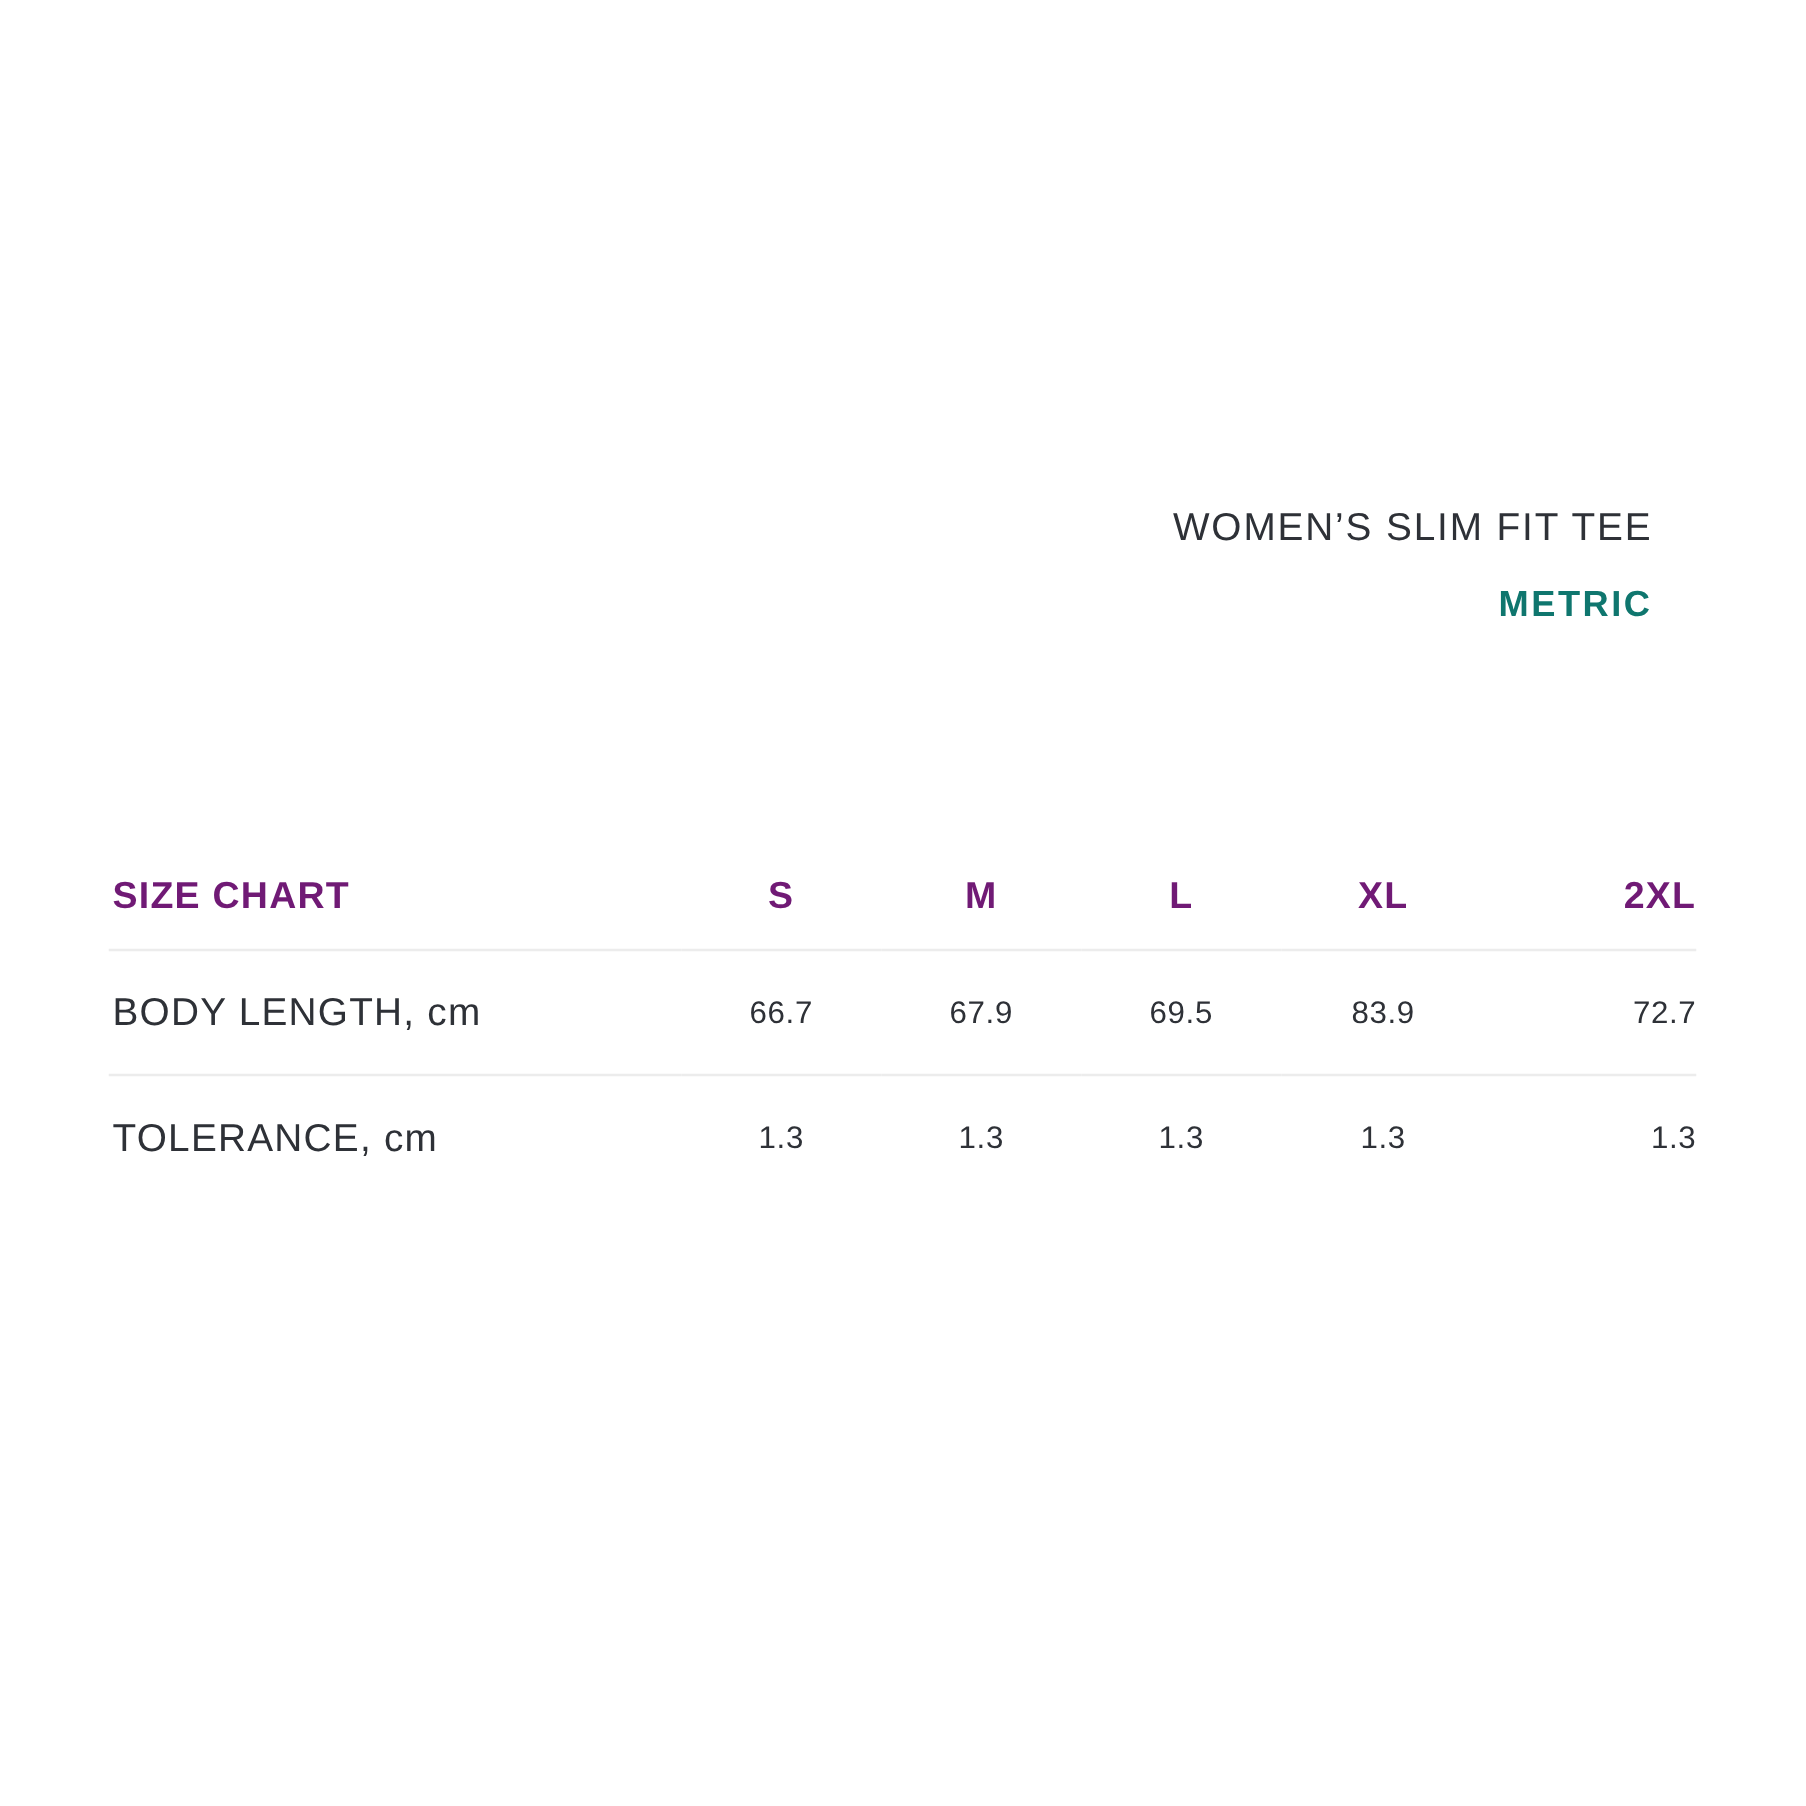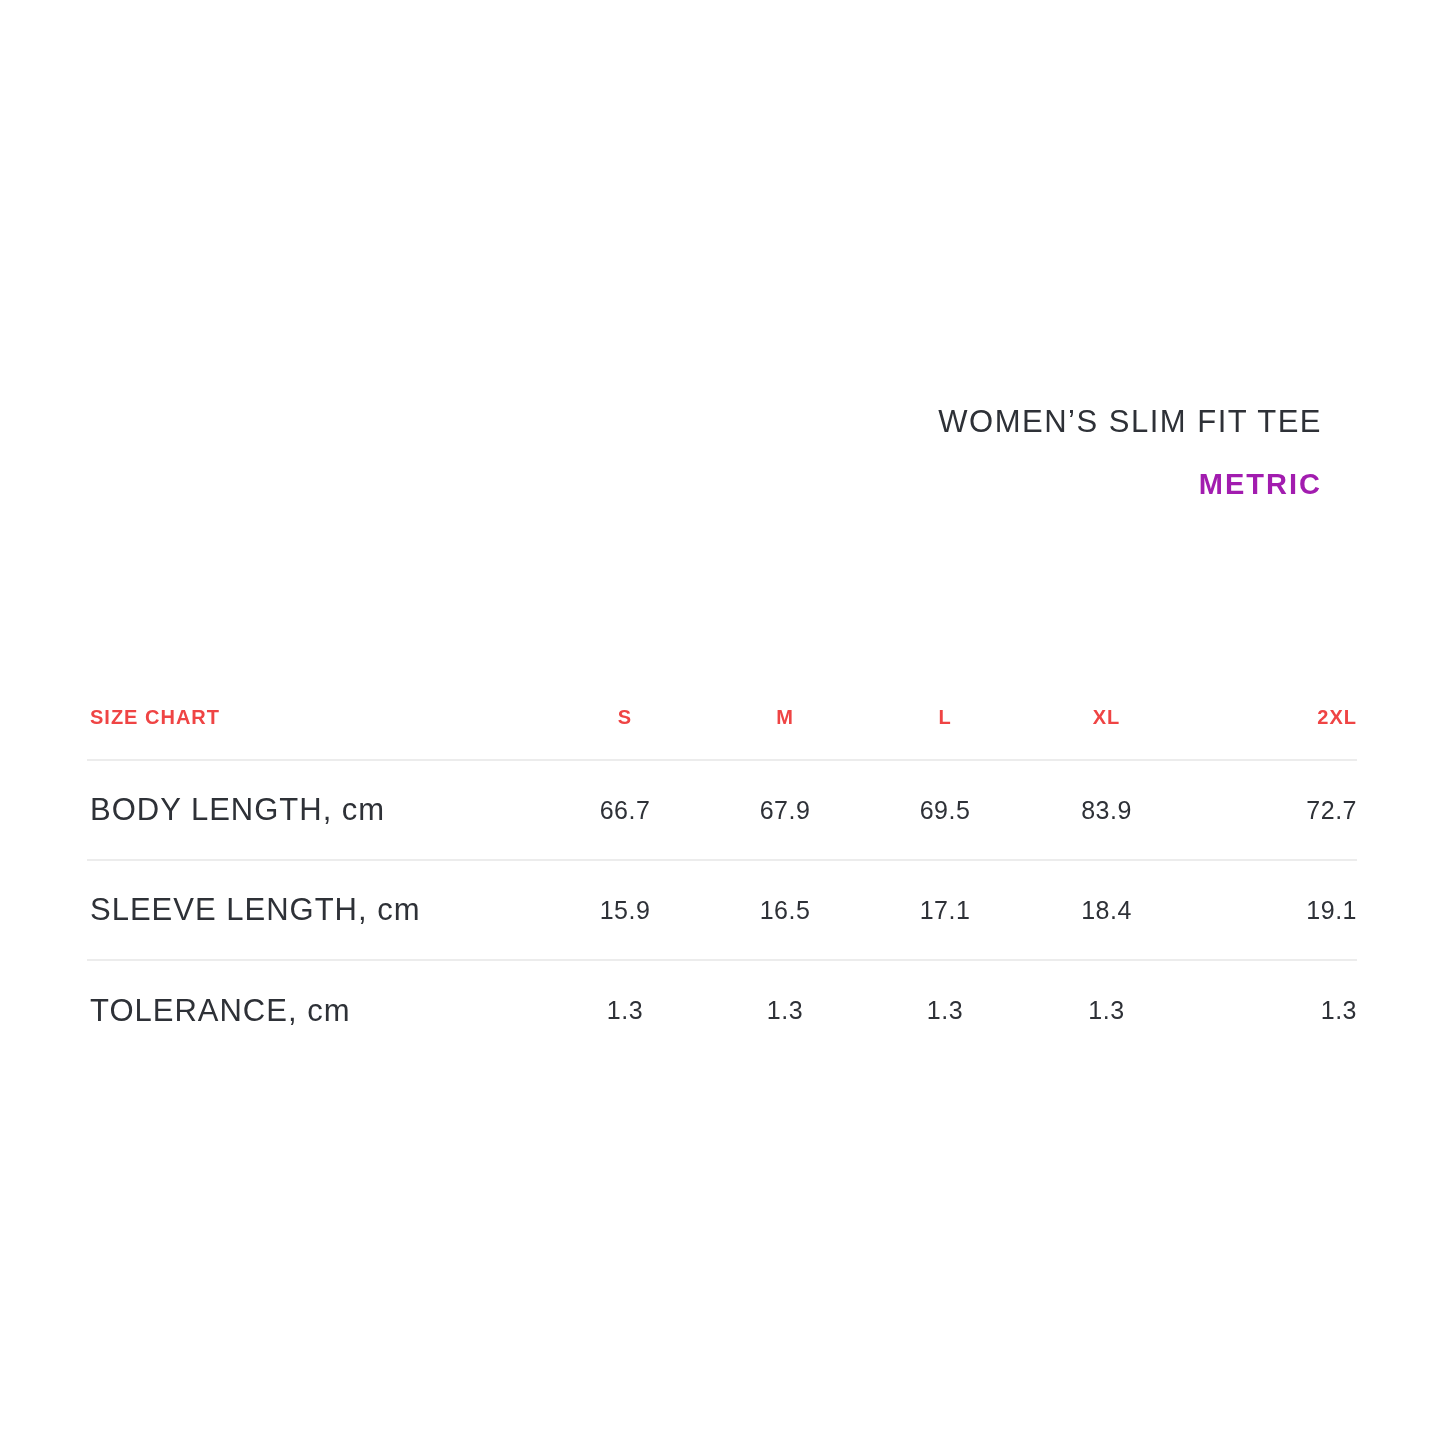--- a/index.html
+++ b/index.html
@@ -30,21 +30,21 @@
     font-weight: 400;
     letter-spacing: 1.5px;
     color: #2e3137;
     white-space: nowrap;
   }
   .unit-toggle {
     margin-top: 28px;
     font-size: 29px;
     font-weight: 700;
     letter-spacing: 2px;
-    color: #a21caf;
+    color: #0f766e;
     white-space: nowrap;
     cursor: pointer;
     display: inline-block;
   }
 
   
   .table-wrap {
     position: absolute;
     top: 675px;
     left: 87px;
@@ -72,21 +72,21 @@
   tbody tr { height: 100px; }
 
   thead tr, tbody tr.divided {
     border-bottom: 2px solid #ececec;
   }
 
   th.label-col, td.label-col {
     text-align: left;
     padding-left: 3px;
   }
-  th { font-size: 20px; font-weight: 700; letter-spacing: 1px; color: #ef4444; }
+  th { font-size: 30px; font-weight: 700; letter-spacing: 1px; color: #701a75; }
   td { font-size: 25px; letter-spacing: 0.5px; color: #2e3137; }
 
   th.num-col, td.num-col { text-align: center; }
   th.last-col, td.last-col { text-align: right; padding-left: 42px; }
 
   td.label-col { font-size: 31px; letter-spacing: 1px; }
 </style>
 </head>
 <body>
 
@@ -119,28 +119,20 @@
       </thead>
       <tbody>
         <tr class="divided">
           <td class="label-col">BODY LENGTH, cm</td>
           <td class="num-col">66.7</td>
           <td class="num-col">67.9</td>
           <td class="num-col">69.5</td>
           <td class="num-col">83.9</td>
           <td class="last-col">72.7</td>
         </tr>
-        <tr class="divided">
-          <td class="label-col">SLEEVE LENGTH, cm</td>
-          <td class="num-col">15.9</td>
-          <td class="num-col">16.5</td>
-          <td class="num-col">17.1</td>
-          <td class="num-col">18.4</td>
-          <td class="last-col">19.1</td>
-        </tr>
         <tr>
           <td class="label-col">TOLERANCE, cm</td>
           <td class="num-col">1.3</td>
           <td class="num-col">1.3</td>
           <td class="num-col">1.3</td>
           <td class="num-col">1.3</td>
           <td class="last-col">1.3</td>
         </tr>
       </tbody>
     </table>

